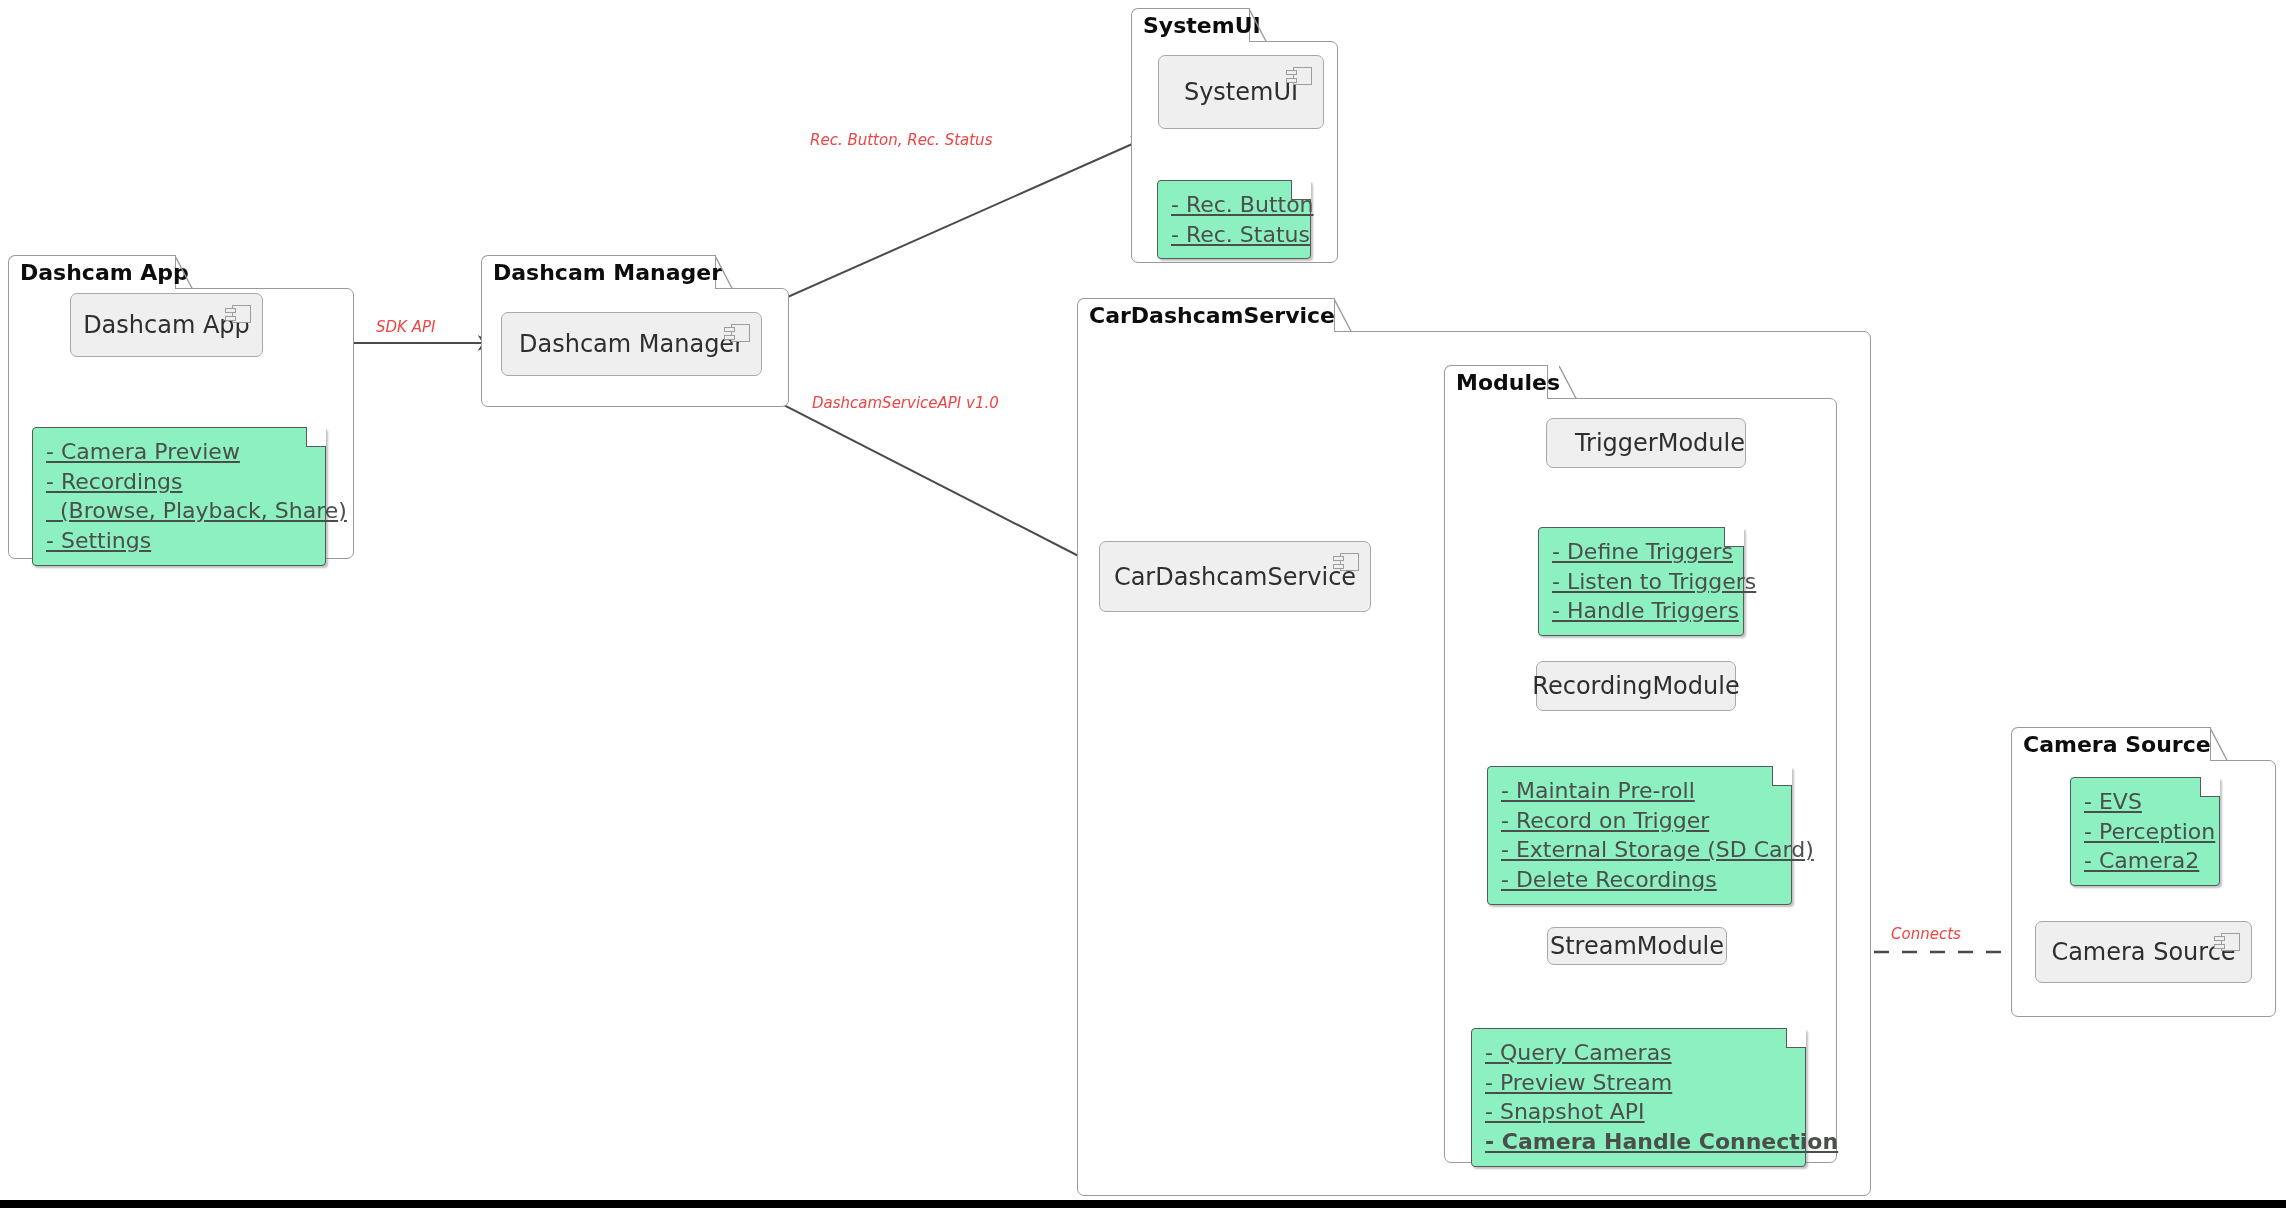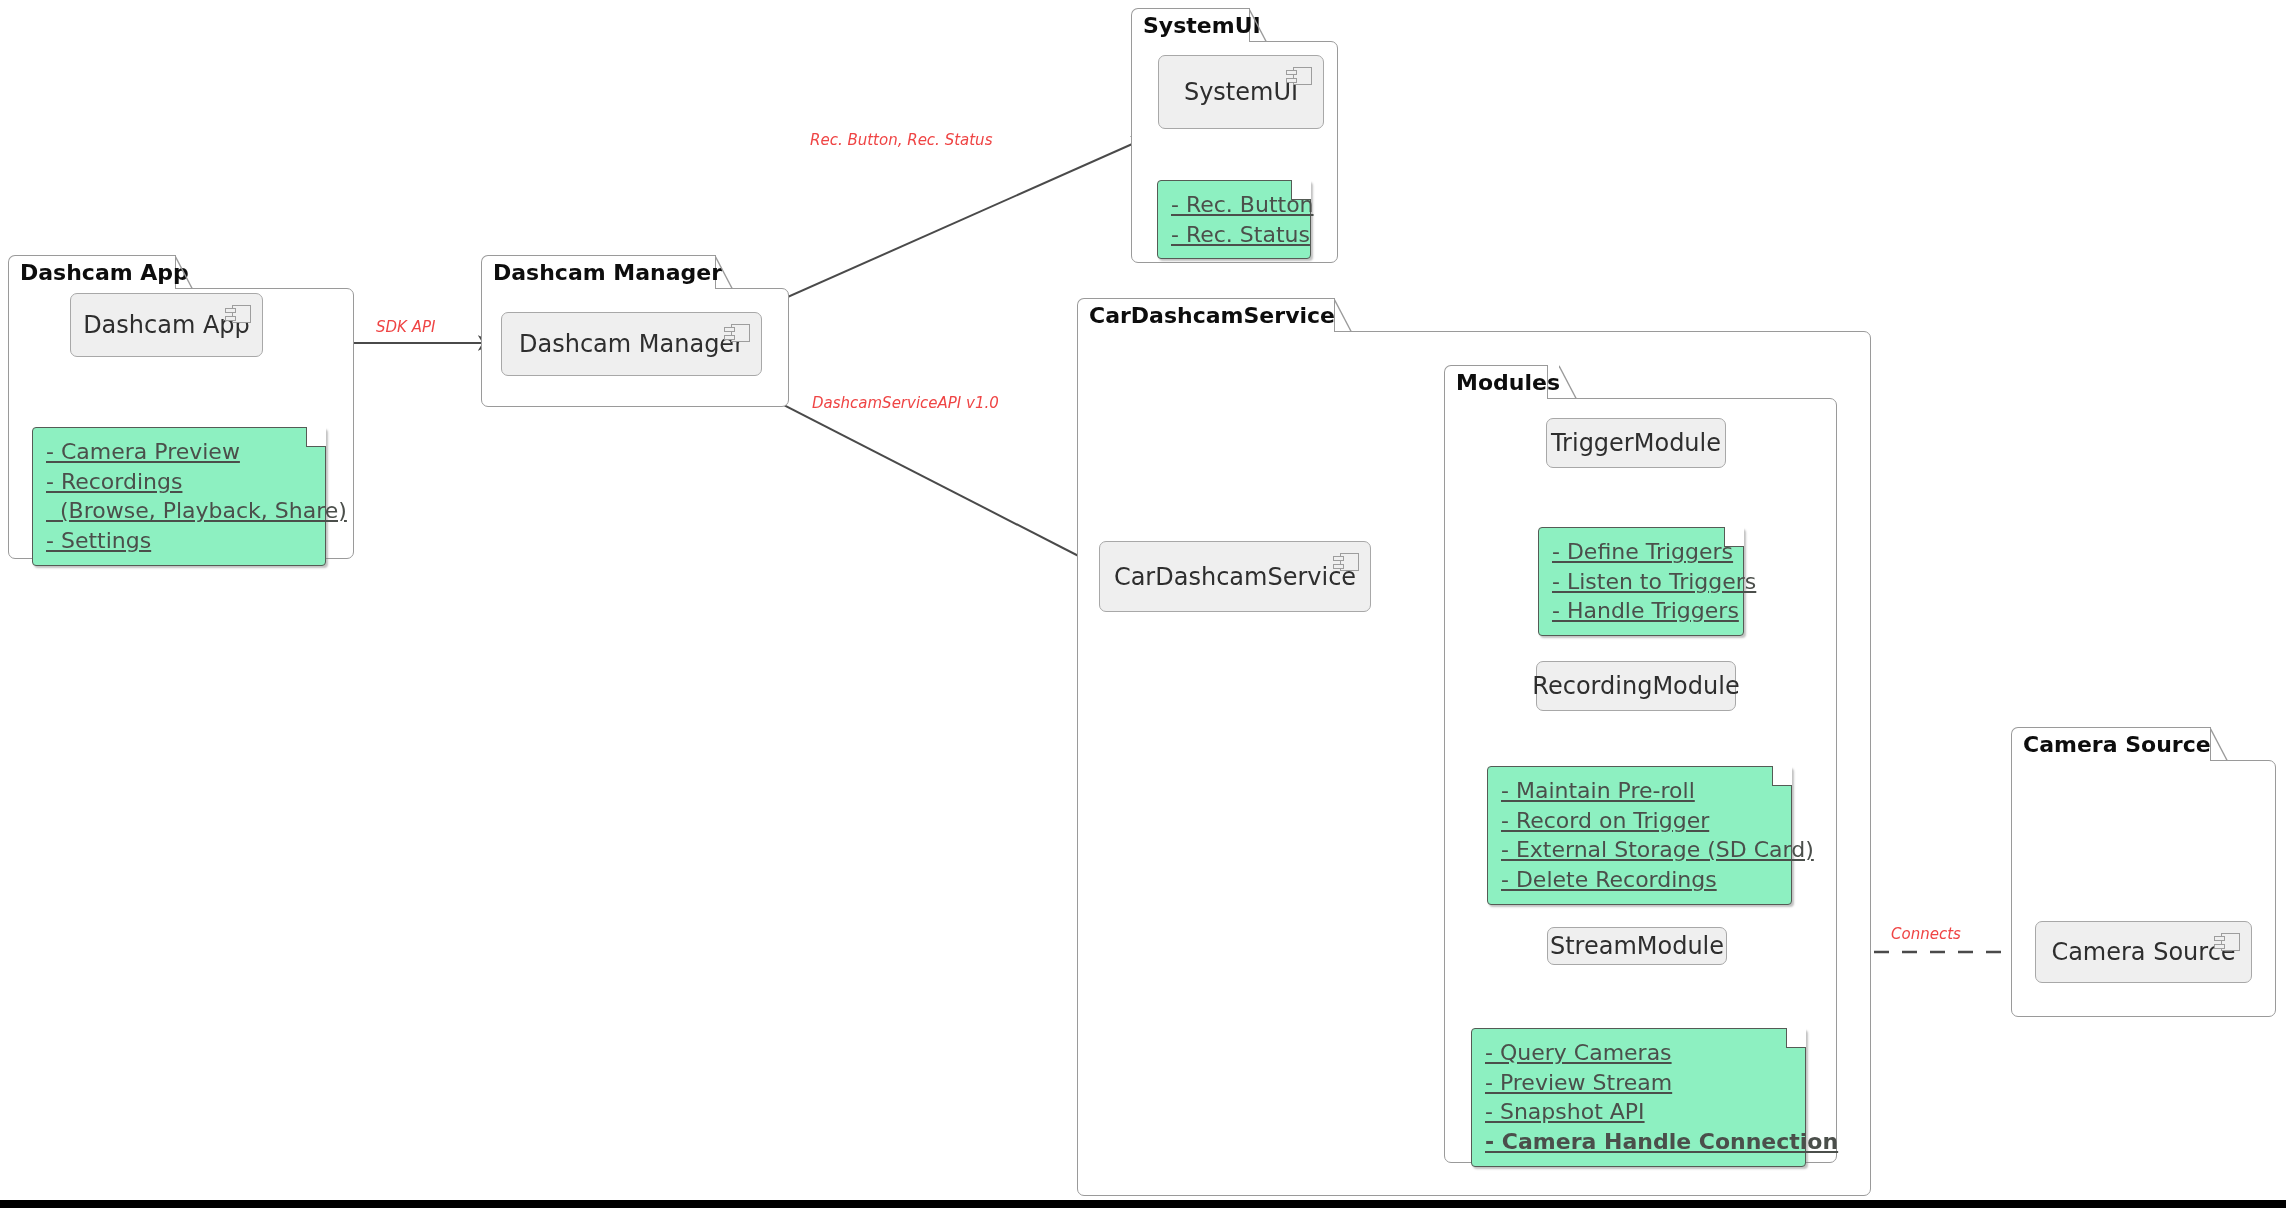--- a/index.html
+++ b/index.html
@@ -317,21 +317,21 @@
       <span>Modules</span>
     </div>
     <div class="pkg-tab-corner" style="left:115px;">
       <svg width="18" height="34" viewBox="0 0 18 34">
           <path d="M 0 0.7 L 17 33.3" stroke="#9a9a9a" stroke-width="1.4" fill="none"></path>
         </svg>
     </div>
     <div class="pkg-body" style="top:33px; width:393px; height:765px;"></div>
   </div>
 
-  <div class="comp" style="left:1546px; top:418px; width:180px; height:50px;">
+  <div class="comp" style="left:1546px; top:418px; width:200px; height:50px;justify-content:flex-end;">
     <span>TriggerModule</span>
   </div>
 
   <div class="note" style="left:1538px; top:527px; width:206px;">
     <span class="fold"></span>
     <div class="note-line">- Define Triggers</div>
     <div class="note-line">- Listen to Triggers</div>
     <div class="note-line">- Handle Triggers</div>
   </div>
 
@@ -364,20 +364,26 @@
       <span>Camera Source</span>
     </div>
     <div class="pkg-tab-corner" style="left:199px;">
       <svg width="18" height="34" viewBox="0 0 18 34">
           <path d="M 0 0.7 L 17 33.3" stroke="#9a9a9a" stroke-width="1.4" fill="none"></path>
         </svg>
     </div>
     <div class="pkg-body" style="top:33px; width:265px; height:257px;"></div>
   </div>
 
+  <div class="note" style="left:2070px; top:777px; width:150px;">
+    <span class="fold"></span>
+    <div class="note-line">- EVS</div>
+    <div class="note-line">- Perception</div>
+    <div class="note-line">- Camera2</div>
+  </div>
 
   <div class="comp" style="left:2035px; top:921px; width:217px; height:62px;">
     <span>Camera Source</span>
     <span class="comp-icon">
       <span class="ic-body"></span>
         <span class="ic-tab t1"></span>
         <span class="ic-tab t2"></span>
     </span>
   </div>
 

